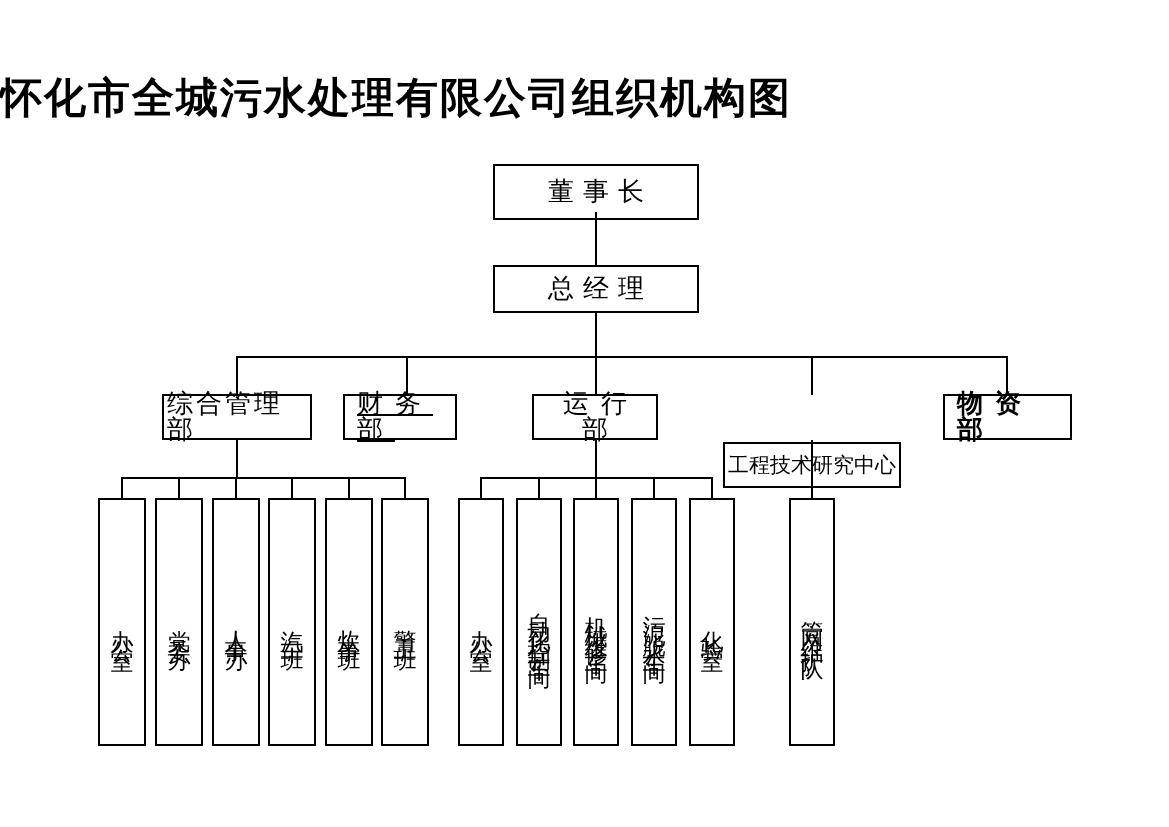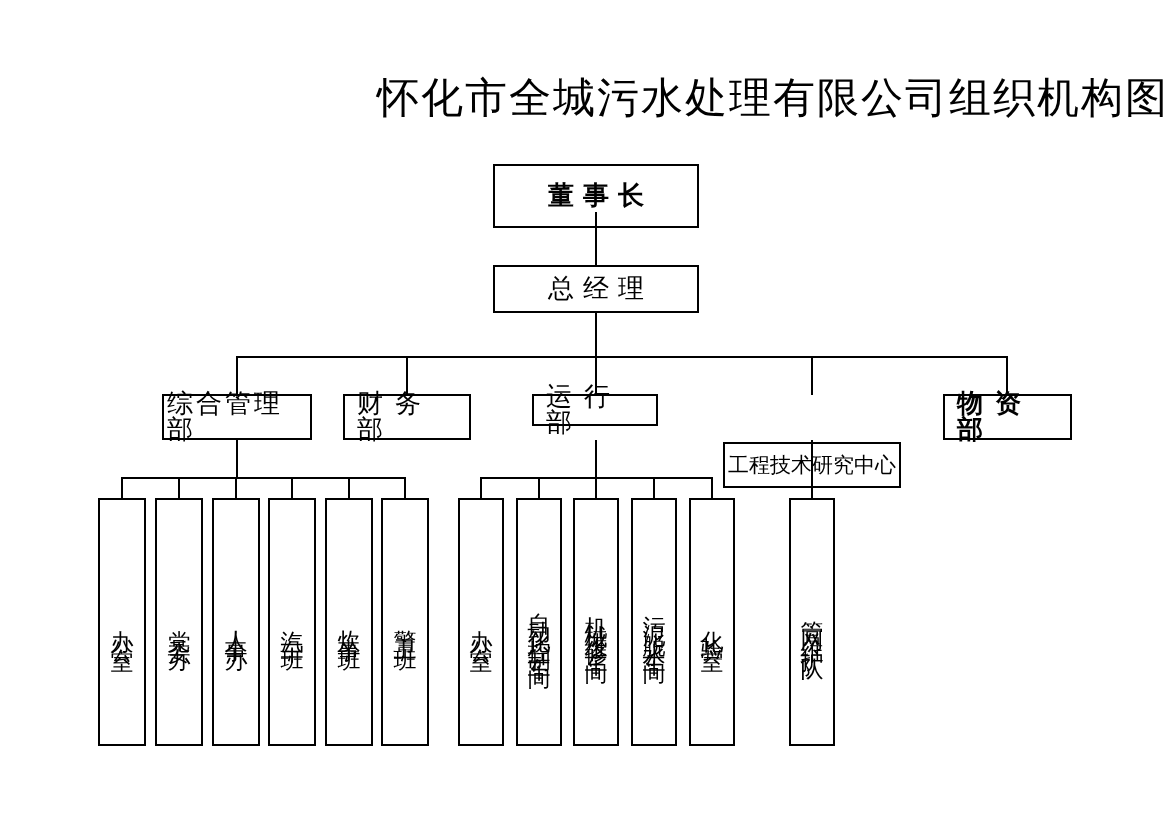--- a/index.html
+++ b/index.html
@@ -1,45 +1,45 @@
 <!DOCTYPE html>
 <html><head>
 <meta charset="utf-8">
 <style>
   html,body{margin:0;padding:0;background:#ffffff;}
   #page{position:relative;width:1169px;height:827px;background:#ffffff;overflow:hidden;
         font-family:"Liberation Serif",serif;color:#000;}
-  #title{position:absolute;top:70px;left:0;width:1169px;text-align:right;
-         font-size:42px;font-weight:normal;letter-spacing:2px;}
+  #title{position:absolute;top:70px;left:0;width:1169px;text-align:left;
+         font-size:42px;font-weight:bold;letter-spacing:2px;}
   .node{position:absolute;box-sizing:border-box;border:2px solid #000;background:#fff;
         display:flex;align-items:center;justify-content:center;line-height:1;}
   .h-node{font-size:26px;}
   .ls9{letter-spacing:9px;padding-left:9px;}
   .ls12{letter-spacing:12px;padding-left:12px;}
   .ls3{letter-spacing:3px;padding-left:3px;}
   .t8{font-size:21px;letter-spacing:0;}
   .v-node{writing-mode:vertical-rl;text-orientation:upright;
           font-size:23px;letter-spacing:9px;padding-top:6px;}
   .line{position:absolute;background:#000;}
   .vl{width:2px;}
   .hl{height:2px;}
 </style>
 </head>
 <body>
 
 <div id="page">
 
   <div id="title">怀化市全城污水处理有限公司组织机构图</div>
 
-  <div class="node h-node ls9" style="left:493px;top:164px;width:206px;height:64px;font-weight:bold;">董事长</div>
+  <div class="node h-node ls9" style="left:493px;top:164px;width:206px;height:56px;">董事长</div>
   <div class="node h-node ls9" style="left:493px;top:265px;width:206px;height:48px;">总经理</div>
 
   <div class="node h-node ls3" style="left:162px;top:394px;width:150px;height:46px;">综合管理部</div>
-  <div class="node h-node ls12" style="left:343px;top:394px;width:128px;height:46px;">财务部</div>
-  <div class="node h-node ls12" style="left:532px;top:394px;width:126px;height:32px;">运行部</div>
+  <div class="node h-node ls12" style="left:343px;top:394px;width:114px;height:46px;text-decoration:underline;">财务部</div>
+  <div class="node h-node ls12" style="left:532px;top:394px;width:126px;height:46px;text-align:center;">运行部</div>
   <div class="node h-node t8" style="left:723px;top:394px;width:178px;height:46px;margin-top:48px;">工程技术研究中心</div>
   <div class="node h-node ls12" style="left:943px;top:394px;width:129px;height:46px;font-weight:bold;">物资部</div>
 
   <div class="node v-node" style="left:98px;top:498px;width:48px;height:248px;">办公室</div>
   <div class="node v-node" style="left:155px;top:498px;width:48px;height:248px;">党委办</div>
   <div class="node v-node" style="left:212px;top:498px;width:48px;height:248px;">人事办</div>
   <div class="node v-node" style="left:268px;top:498px;width:48px;height:248px;">汽车班</div>
   <div class="node v-node" style="left:325px;top:498px;width:48px;height:248px;">炊事班</div>
   <div class="node v-node" style="left:381px;top:498px;width:48px;height:248px;">警卫班</div>
 

